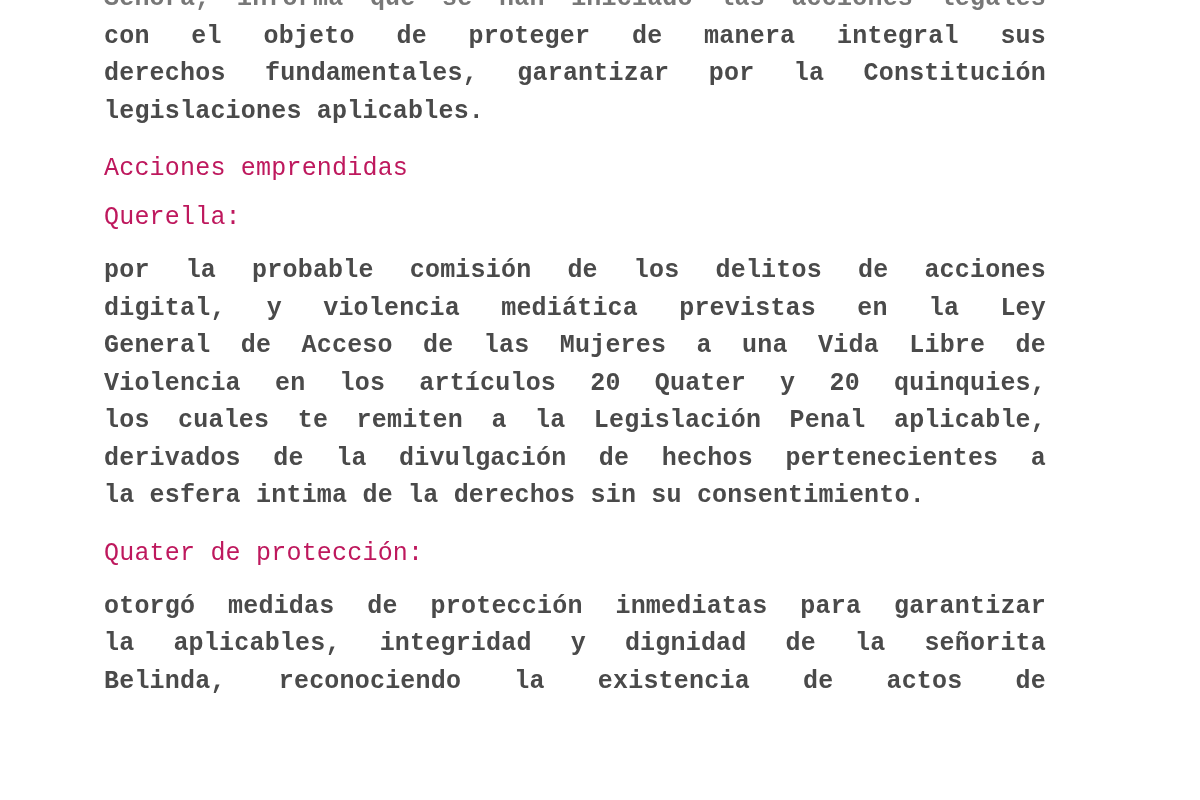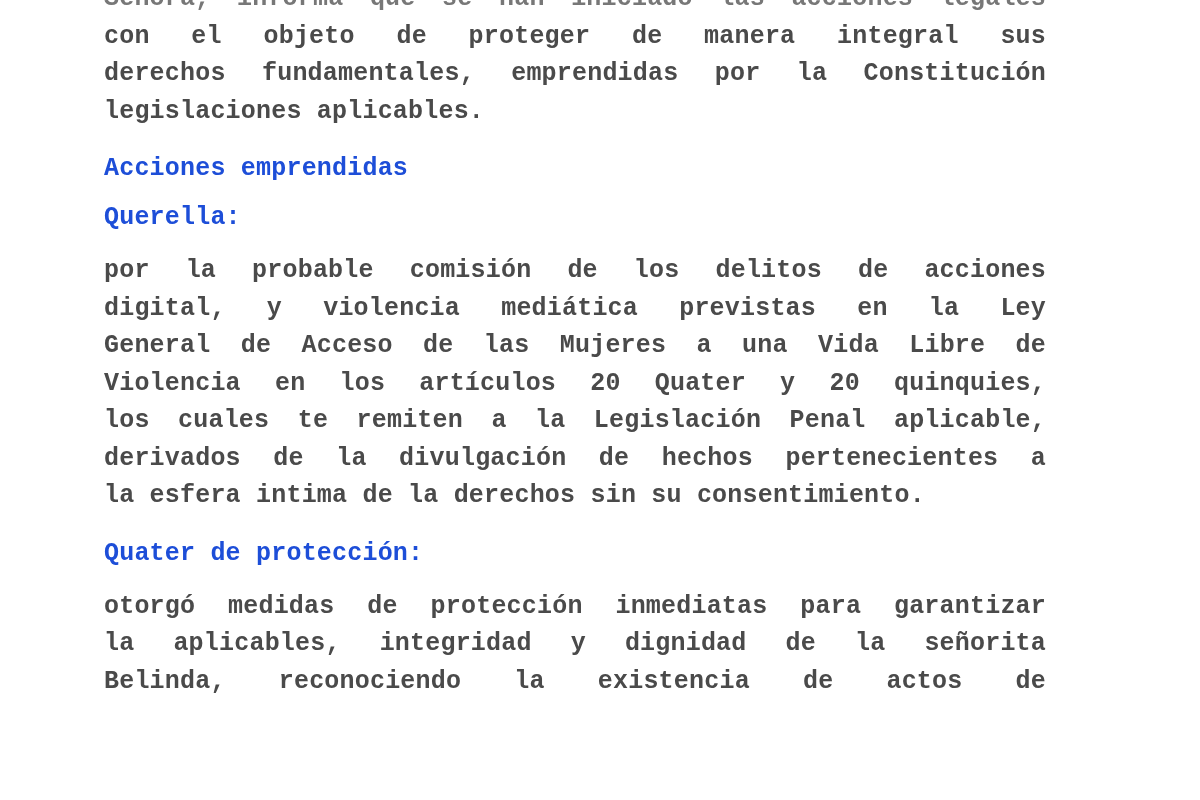--- a/index.html
+++ b/index.html
@@ -29,41 +29,41 @@
       line-height: 37.5px;
       white-space: nowrap;
       text-align: justify;
       text-align-last: justify;
       font-weight: bold;
     }
     .line.last {
       text-align-last: left;
     }
     .heading {
-      font-weight: bold;
-      color: #1d4ed8;
+      font-weight: normal;
+      color: #be185d;
       display: block;
       line-height: 37px;
       height: 37px;
       white-space: nowrap;
     }
     .gap-s { height: 12px; }
     .gap-m { height: 16px; }
     .gap-l { height: 20px; }
     .faded { color: #777; filter: blur(0.4px); }
   </style>
 </head>
 <body>
 
 <div class="page">
 
   <div>
     <span class="line faded">Señora, informa que se han iniciado las acciones legales</span>
     <span class="line">con el objeto de proteger de manera integral sus</span>
-    <span class="line">derechos fundamentales, emprendidas por la Constitución</span>
+    <span class="line">derechos fundamentales, garantizar por la Constitución</span>
     <span class="line last">legislaciones aplicables.</span>
   </div>
 
   <div class="gap-l"></div>
 
   <span class="heading">Acciones emprendidas</span>
   <div class="gap-s"></div>
   <span class="heading">Querella:</span>
 
   <div class="gap-m"></div>

